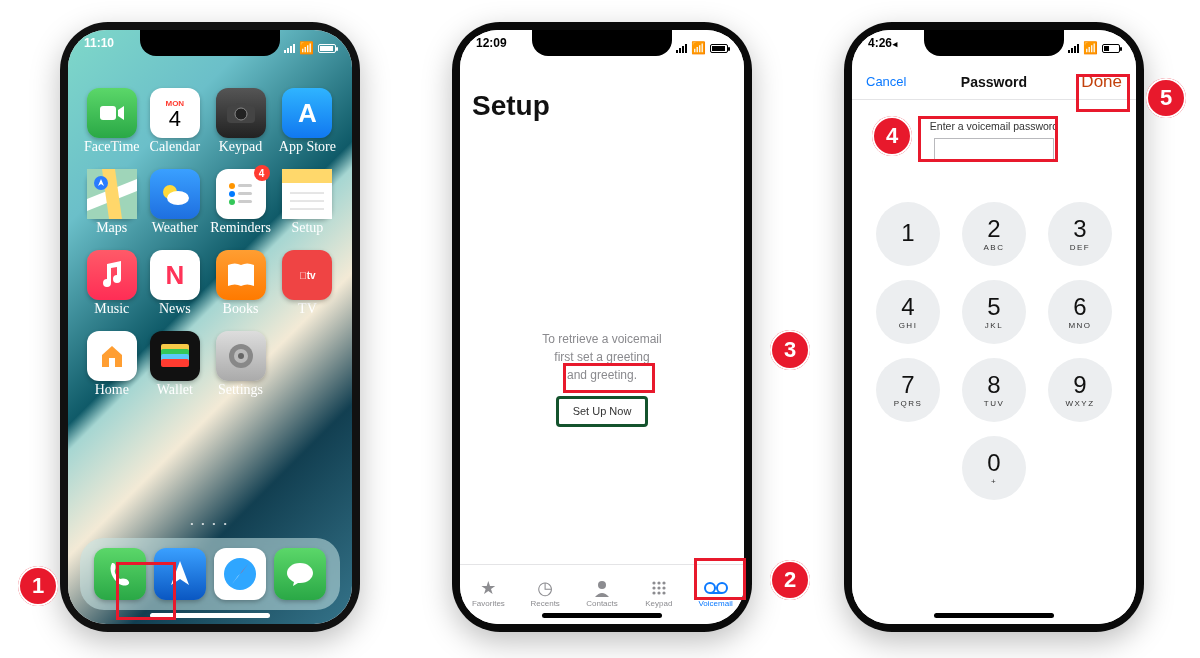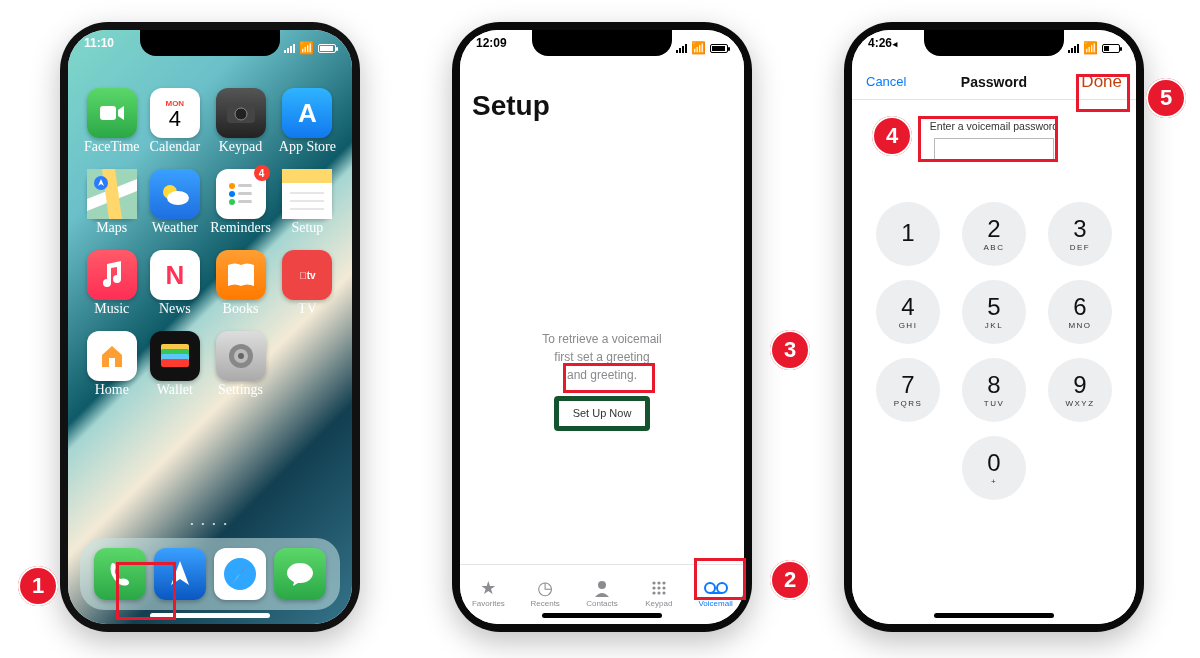--- a/index.html
+++ b/index.html
@@ -115,21 +115,21 @@
   .i-settings{background:linear-gradient(#ddd,#aaa);color:#555}
   .i-phone{background:linear-gradient(#5bd769,#2aa846);color:#fff}
   .i-nav{background:linear-gradient(#3aa0ff,#0a57c2);color:#fff}
   .i-safari{background:#fff;color:#1e6fe0}
   .i-messages{background:linear-gradient(#5bd769,#2aa846);color:#fff}
 
   
   .setup-screen { background:#fff; position:absolute; inset:0; }
   .setup-title { position:absolute; top:60px; left:12px; font-size:28px; font-weight:800; color:#111; }
   .setup-mid { position:absolute; top:300px; left:0; right:0; text-align:center; color:#8a8a8e; font-size:12px; line-height:1.5; }
-  .setup-btn { display:inline-block; margin-top:12px; border:5px solid #14532d; border-radius:4px; padding:4px 14px; font-size:11px; color:#333; }
+  .setup-btn { display:inline-block; margin-top:12px; border:3px solid #14532d; border-radius:4px; padding:4px 14px; font-size:11px; color:#333; }
   .tabbar {
     position:absolute; bottom:10px; left:0; right:0; height:50px;
     display:flex; justify-content:space-around; align-items:flex-end;
     border-top:1px solid #e4e4e6; padding-bottom:6px;
   }
   .tab { display:flex; flex-direction:column; align-items:center; gap:1px; color:#8c8c90; font-size:8px; width:20%; }
   .tab.active { color:#0b79ff; }
   .tab .ticon { font-size:18px; height:20px; display:flex; align-items:center; }
   .vm-glyph svg{ width:24px; height:14px; }
 

